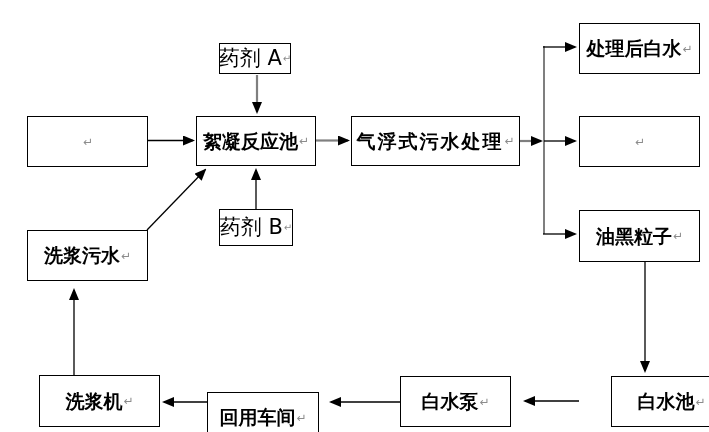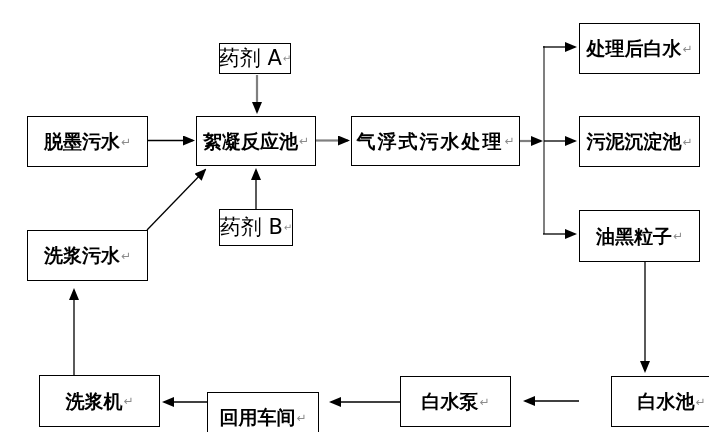--- a/index.html
+++ b/index.html
@@ -71,21 +71,20 @@
     <line x1="544" y1="141" x2="575" y2="141" stroke="#000000" stroke-width="1.3" marker-end="url(#ah)"></line>
     <line x1="543" y1="234" x2="575" y2="234" stroke="#000000" stroke-width="1.3" marker-end="url(#ah)"></line>
     <line x1="645" y1="262" x2="645" y2="371" stroke="#000000" stroke-width="1.3" marker-end="url(#ah)"></line>
     <line x1="579" y1="401" x2="525" y2="401" stroke="#000000" stroke-width="1.3" marker-end="url(#ah)"></line>
     <line x1="400" y1="402" x2="331" y2="402" stroke="#000000" stroke-width="1.3" marker-end="url(#ah)"></line>
     <line x1="207" y1="402" x2="164" y2="402" stroke="#000000" stroke-width="1.3" marker-end="url(#ah)"></line>
     <line x1="74" y1="375" x2="74" y2="290" stroke="#000000" stroke-width="1.3" marker-end="url(#ah)"></line>
   </svg>
 
   <div class="node" style="left:27px;top:116px;width:121px;height:51px">
-    <span class="lbl">脱墨污水</span>
       <span class="pmark">↵</span>
   </div>
 
   <div class="node small" style="left:219px;top:43px;width:72px;height:31px">
     <span class="lbl">药剂 A</span>
       <span class="pmark">↵</span>
   </div>
 
   <div class="node" style="left:196px;top:116px;width:120px;height:50px">
     <span class="lbl">絮凝反应池</span>
@@ -101,21 +100,20 @@
     <span class="lbl">气浮式污水处理</span>
       <span class="pmark">↵</span>
   </div>
 
   <div class="node" style="left:579px;top:23px;width:121px;height:51px">
     <span class="lbl">处理后白水</span>
       <span class="pmark">↵</span>
   </div>
 
   <div class="node" style="left:579px;top:116px;width:121px;height:51px">
-    <span class="lbl">污泥沉淀池</span>
       <span class="pmark">↵</span>
   </div>
 
   <div class="node" style="left:579px;top:210px;width:121px;height:52px">
     <span class="lbl">油黑粒子</span>
       <span class="pmark">↵</span>
   </div>
 
   <div class="node" style="left:27px;top:230px;width:121px;height:51px">
     <span class="lbl">洗浆污水</span>

